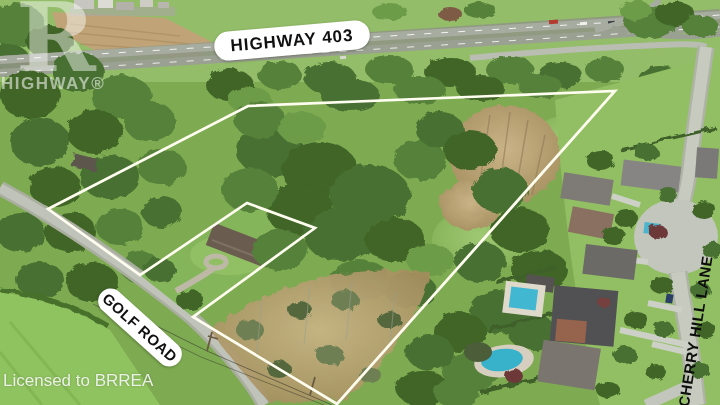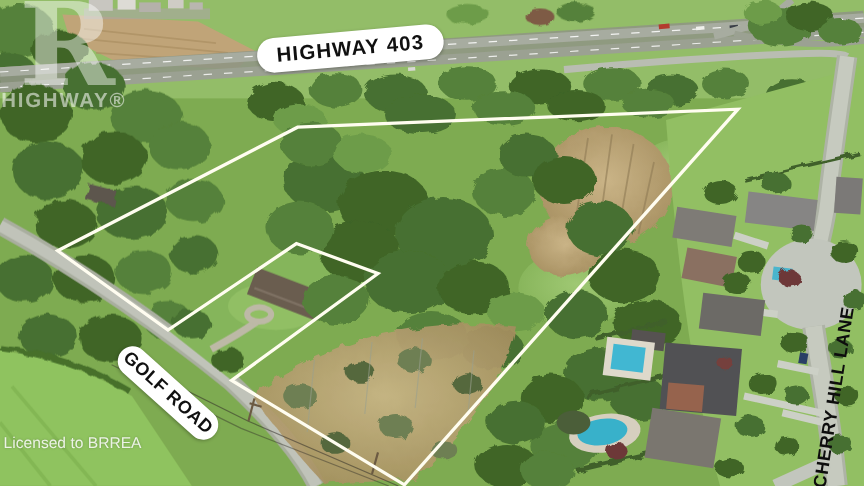--- a/index.html
+++ b/index.html
@@ -13,21 +13,21 @@
         transform:rotate(-5deg);}
   .pill-golf{left:88px;top:315px;width:104px;height:25px;font-size:15px;letter-spacing:.5px;
         transform:rotate(42deg);}
   .road-label-vert{position:absolute;left:620px;top:324px;width:150px;text-align:center;
         font-size:15px;font-weight:bold;letter-spacing:.5px;color:#0d0d0d;white-space:nowrap;
         transform:rotate(-81deg);}
   .wm-r{position:absolute;left:16px;top:-10px;font-family:"DejaVu Serif",serif;font-weight:bold;
         font-size:96px;line-height:1;color:rgba(255,255,255,.45);pointer-events:none;}
   .wm-brand{position:absolute;left:1px;top:74px;font-size:17px;font-weight:bold;letter-spacing:1.5px;
         color:rgba(255,255,255,.55);pointer-events:none;}
-  .license{position:absolute;left:3px;top:361px;font-size:13px;color:rgba(255,255,255,.85);
+  .license{position:absolute;left:3px;top:371px;font-size:17px;color:rgba(255,255,255,.85);
         text-shadow:0 0 2px rgba(0,0,0,.25);}
   .boundary{fill:none;stroke:#fffdf0;stroke-width:2.7;stroke-linejoin:miter;stroke-miterlimit:14;}
 </style>
 </head>
 <body>
 
 <div class="stage">
 
 <svg width="720" height="405" viewBox="0 0 720 405">
   <defs>

